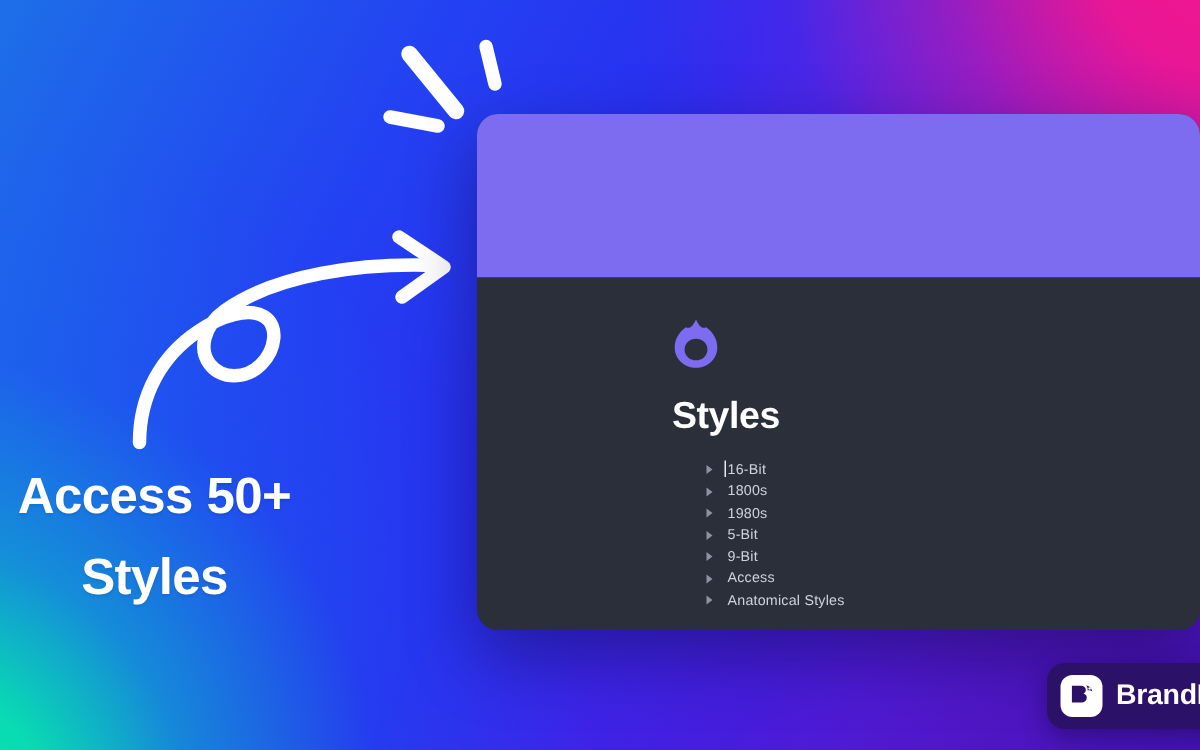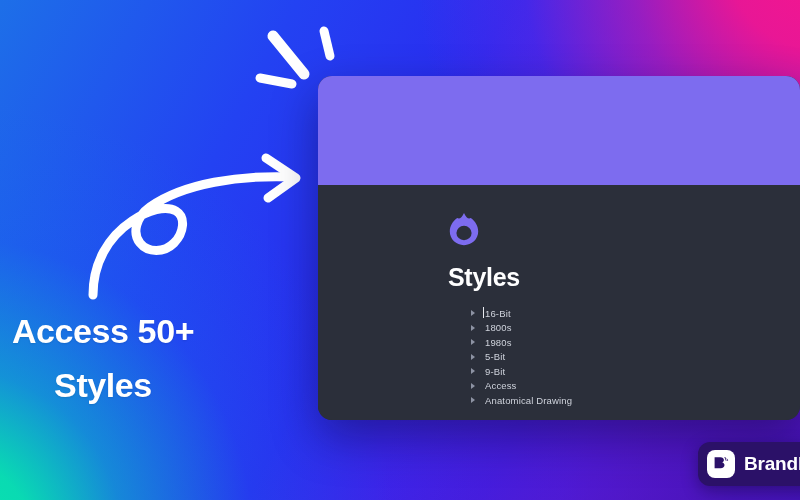--- a/index.html
+++ b/index.html
@@ -218,21 +218,21 @@
         <li class="style-item">
           <span class="tri"></span>
           <span class="style-label">9-Bit</span>
         </li>
         <li class="style-item">
           <span class="tri"></span>
           <span class="style-label">Access</span>
         </li>
         <li class="style-item">
           <span class="tri"></span>
-          <span class="style-label">Anatomical Drawing</span>
+          <span class="style-label">Anatomical Styles</span>
         </li>
       </ul>
 
     </div>
   </div>
 
   <div class="badge">
     <span class="badge-icon">
       <svg width="20" height="20" viewBox="0 0 20 20" fill="none" xmlns="http://www.w3.org/2000/svg">
         <path d="M3.6 3.2 H9.4 C11.6 3.2 12.9 4.3 12.9 6.0 C12.9 7.2 12.2 8.0 11.2 8.4 C12.6 8.7 13.5 9.7 13.5 11.1 C13.5 13.1 12.0 14.3 9.6 14.3 H3.6 Z" fill="#2b1168"></path>

